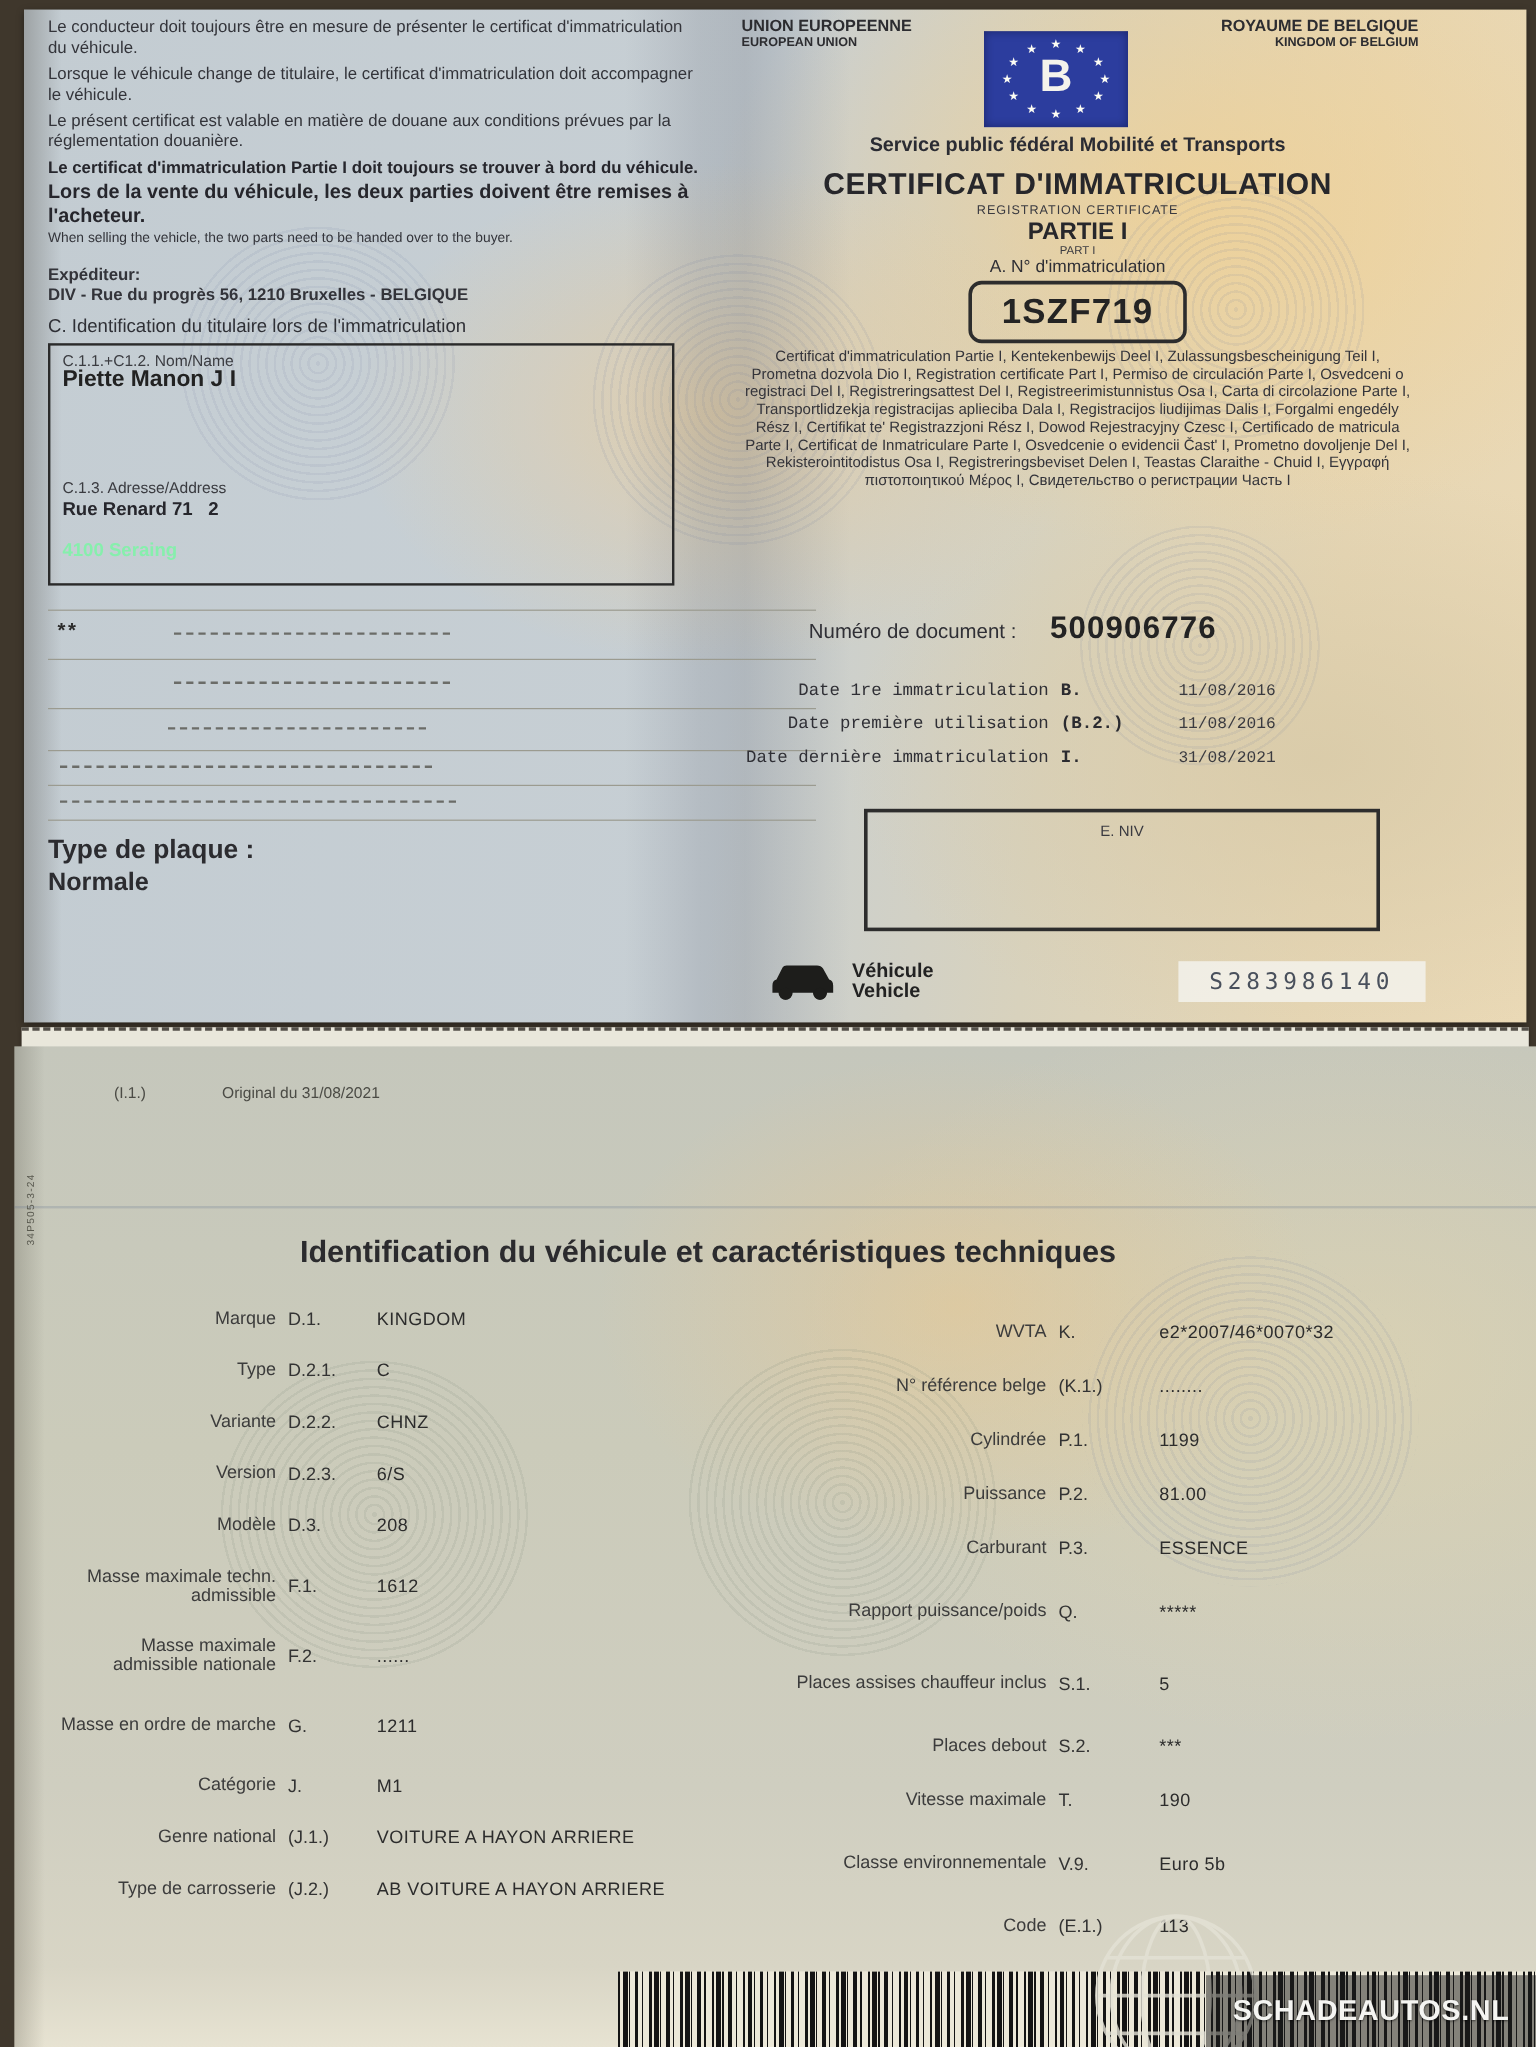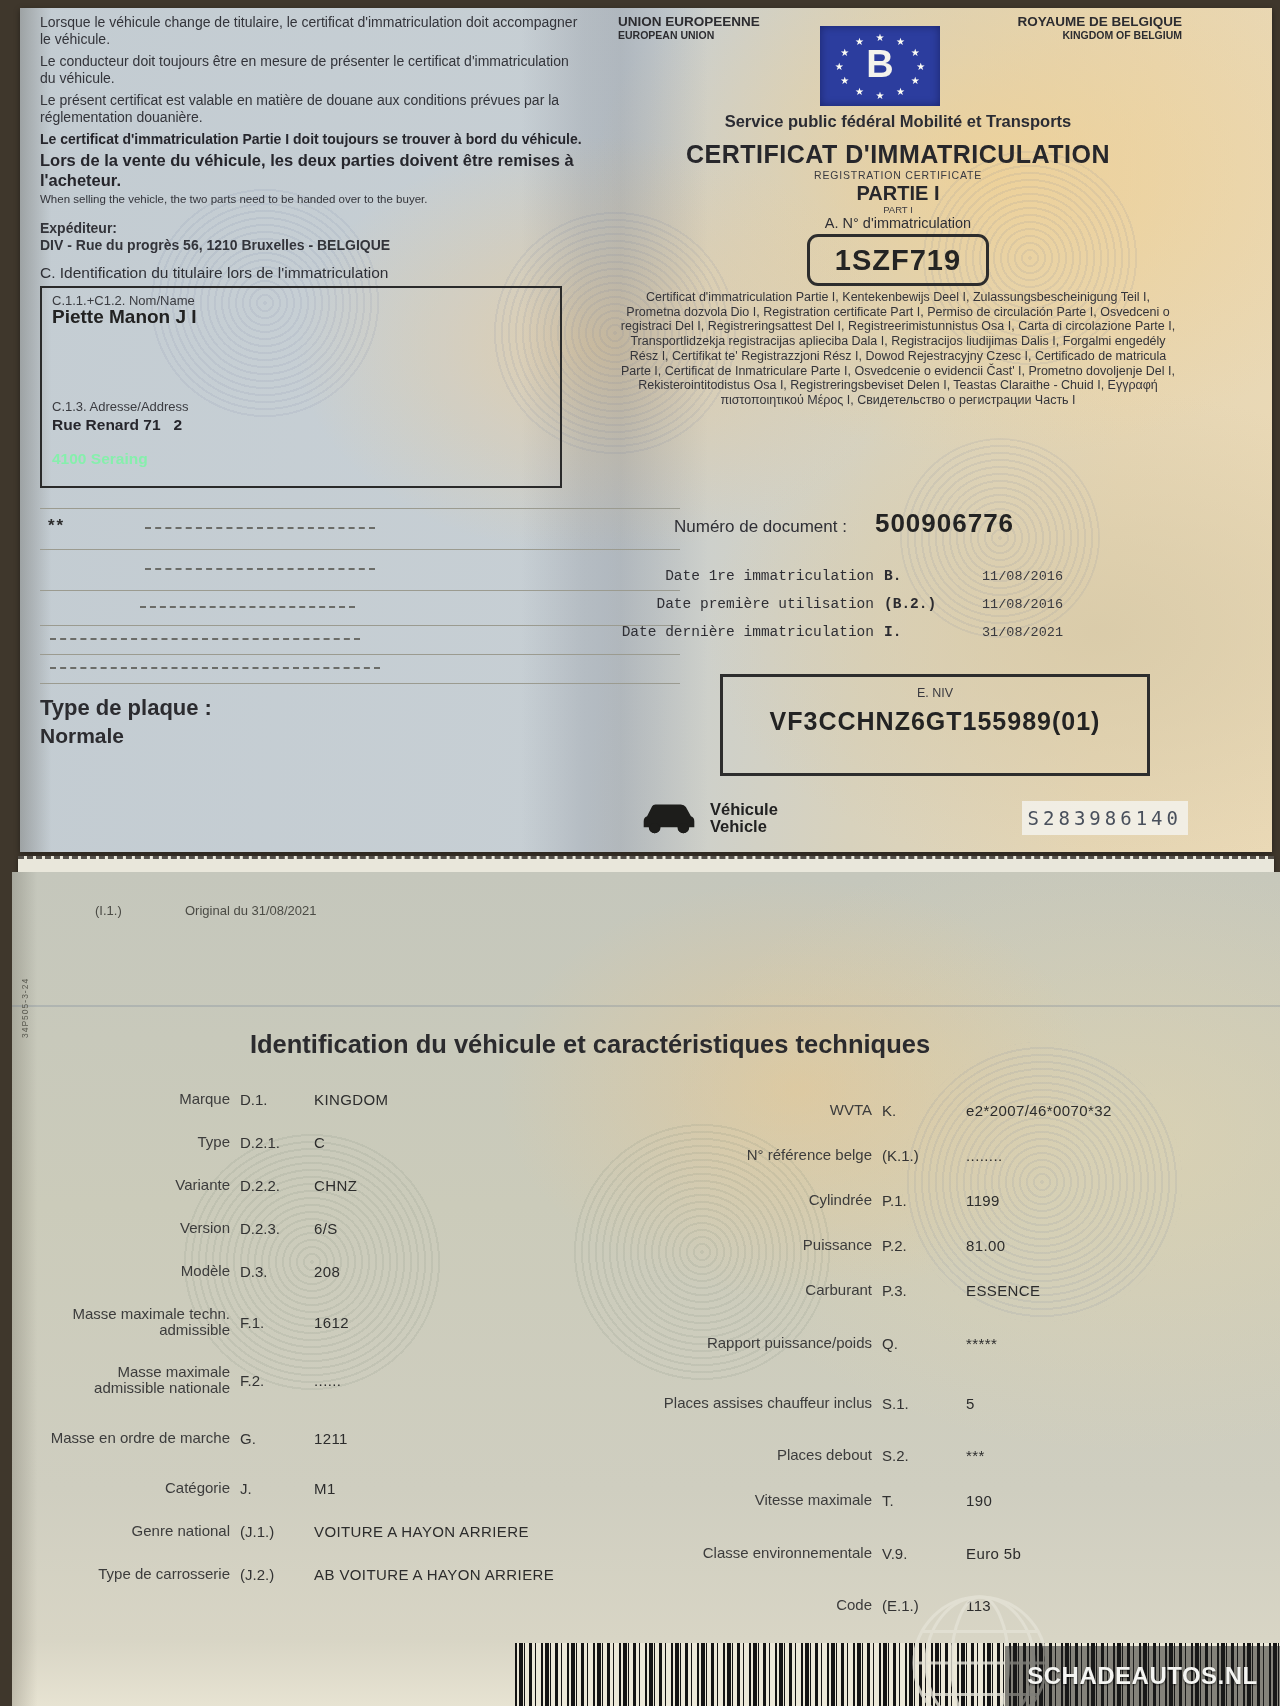--- a/index.html
+++ b/index.html
@@ -82,21 +82,21 @@
   .date-row .lab{text-align:right;font-size:14.5px;color:#2f2f35;}
   .date-row .code{font-size:14.5px;font-weight:bold;color:#2b2b30;}
   .date-row .val{font-size:13.5px;color:#3a3a3f;}
   .niv-box{position:absolute;left:108px;top:662px;width:424px;height:96px;border:3px solid #2d2d2d;}
   .niv-box .lab{position:absolute;left:0;right:0;top:9px;text-align:center;font-size:12.5px;color:#3a3a40;}
   .niv-box .vin{position:absolute;left:0;right:0;top:30px;text-align:center;font-size:25px;font-weight:bold;
         letter-spacing:1px;color:#232323;}
   .vehicle-row{position:absolute;left:30px;right:-4px;top:780px;height:52px;display:flex;align-items:center;}
   .vehicle-row .labels{margin-left:14px;font-size:16.5px;font-weight:bold;line-height:17.5px;color:#222;}
   .vehicle-row .spacer{flex:1;}
-  .vehicle-code{background:rgba(243,242,236,.85);padding:6px 6px;font-family:"DejaVu Sans Mono",monospace;
+  .vehicle-code{background:rgba(243,242,236,.85);padding:6px 26px;font-family:"DejaVu Sans Mono",monospace;
         font-size:19px;letter-spacing:4px;color:#49505c;}
   
   .i1-label{position:absolute;left:95px;top:903px;font-size:13px;color:#4b4b45;}
   .orig-label{position:absolute;left:185px;top:903px;font-size:13px;color:#4b4b45;}
   .edge-serial{position:absolute;left:20px;top:878px;height:160px;width:14px;font-size:8.5px;color:#5a5a50;
         writing-mode:vertical-rl;transform:rotate(180deg);letter-spacing:1px;}
   .spec-title{position:absolute;left:60px;right:160px;top:1030px;text-align:center;font-size:25.5px;
         font-weight:bold;color:#2b2b2e;}
   .spec-col{position:absolute;}
   .spec-col.left{left:50px;top:1078px;width:545px;--lw:180px;--cw:64px;}
@@ -125,22 +125,22 @@
 <div class="page">
 
   <div class="sheet-upper">
     <div class="rosette" style="left:130px;top:180px;width:230px;height:230px;"></div>
     <div class="rosette" style="left:470px;top:200px;width:250px;height:250px;"></div>
     <div class="rosette" style="left:900px;top:140px;width:220px;height:220px;"></div>
     <div class="rosette" style="left:880px;top:430px;width:200px;height:200px;"></div>
   </div>
 
   <div class="col-left">
+    <p>Le conducteur doit toujours être en mesure de présenter le certificat d'immatriculation du véhicule.</p>
     <p>Lorsque le véhicule change de titulaire, le certificat d'immatriculation doit accompagner le véhicule.</p>
-    <p>Le conducteur doit toujours être en mesure de présenter le certificat d'immatriculation du véhicule.</p>
     <p>Le présent certificat est valable en matière de douane aux conditions prévues par la réglementation douanière.</p>
     <p class="b">Le certificat d'immatriculation Partie I doit toujours se trouver à bord du véhicule.</p>
     <p class="b2">Lors de la vente du véhicule, les deux parties doivent être remises à l'acheteur.</p>
     <p class="small">When selling the vehicle, the two parts need to be handed over to the buyer.</p>
     <div class="sender">
       <div class="lab">Expéditeur:</div>
       <div>DIV - Rue du progrès 56, 1210 Bruxelles - BELGIQUE</div>
     </div>
     <div class="holder-title">C. Identification du titulaire lors de l'immatriculation</div>
     <div class="holder-box">
@@ -224,21 +224,20 @@
         <span class="val">11/08/2016</span>
       </div>
       <div class="date-row">
         <span class="lab">Date dernière immatriculation</span>
         <span class="code">I.</span>
         <span class="val">31/08/2021</span>
       </div>
     </div>
     <div class="niv-box">
       <div class="lab">E. NIV</div>
-      <div class="vin">VF3CCHNZ6GT155989(01)</div>
     </div>
     <div class="vehicle-row">
       <svg width="54" height="38" viewBox="0 0 64 44">
         <path d="M6 20 L12 8 Q13 6 16 6 H46 Q50 6 52 9 L58 20 Q62 21 62 26 V33 H56 A7 7 0 1 1 42 33 H22 A7 7 0 1 1 8 33 H2 V26 Q2 21 6 20 Z" fill="#1d1d1b"></path>
         <circle cx="15" cy="34" r="6" fill="#1d1d1b"></circle>
           <circle cx="49" cy="34" r="6" fill="#1d1d1b"></circle>
       </svg>
       <div class="labels">
         <div>Véhicule</div>
         <div>Vehicle</div>

